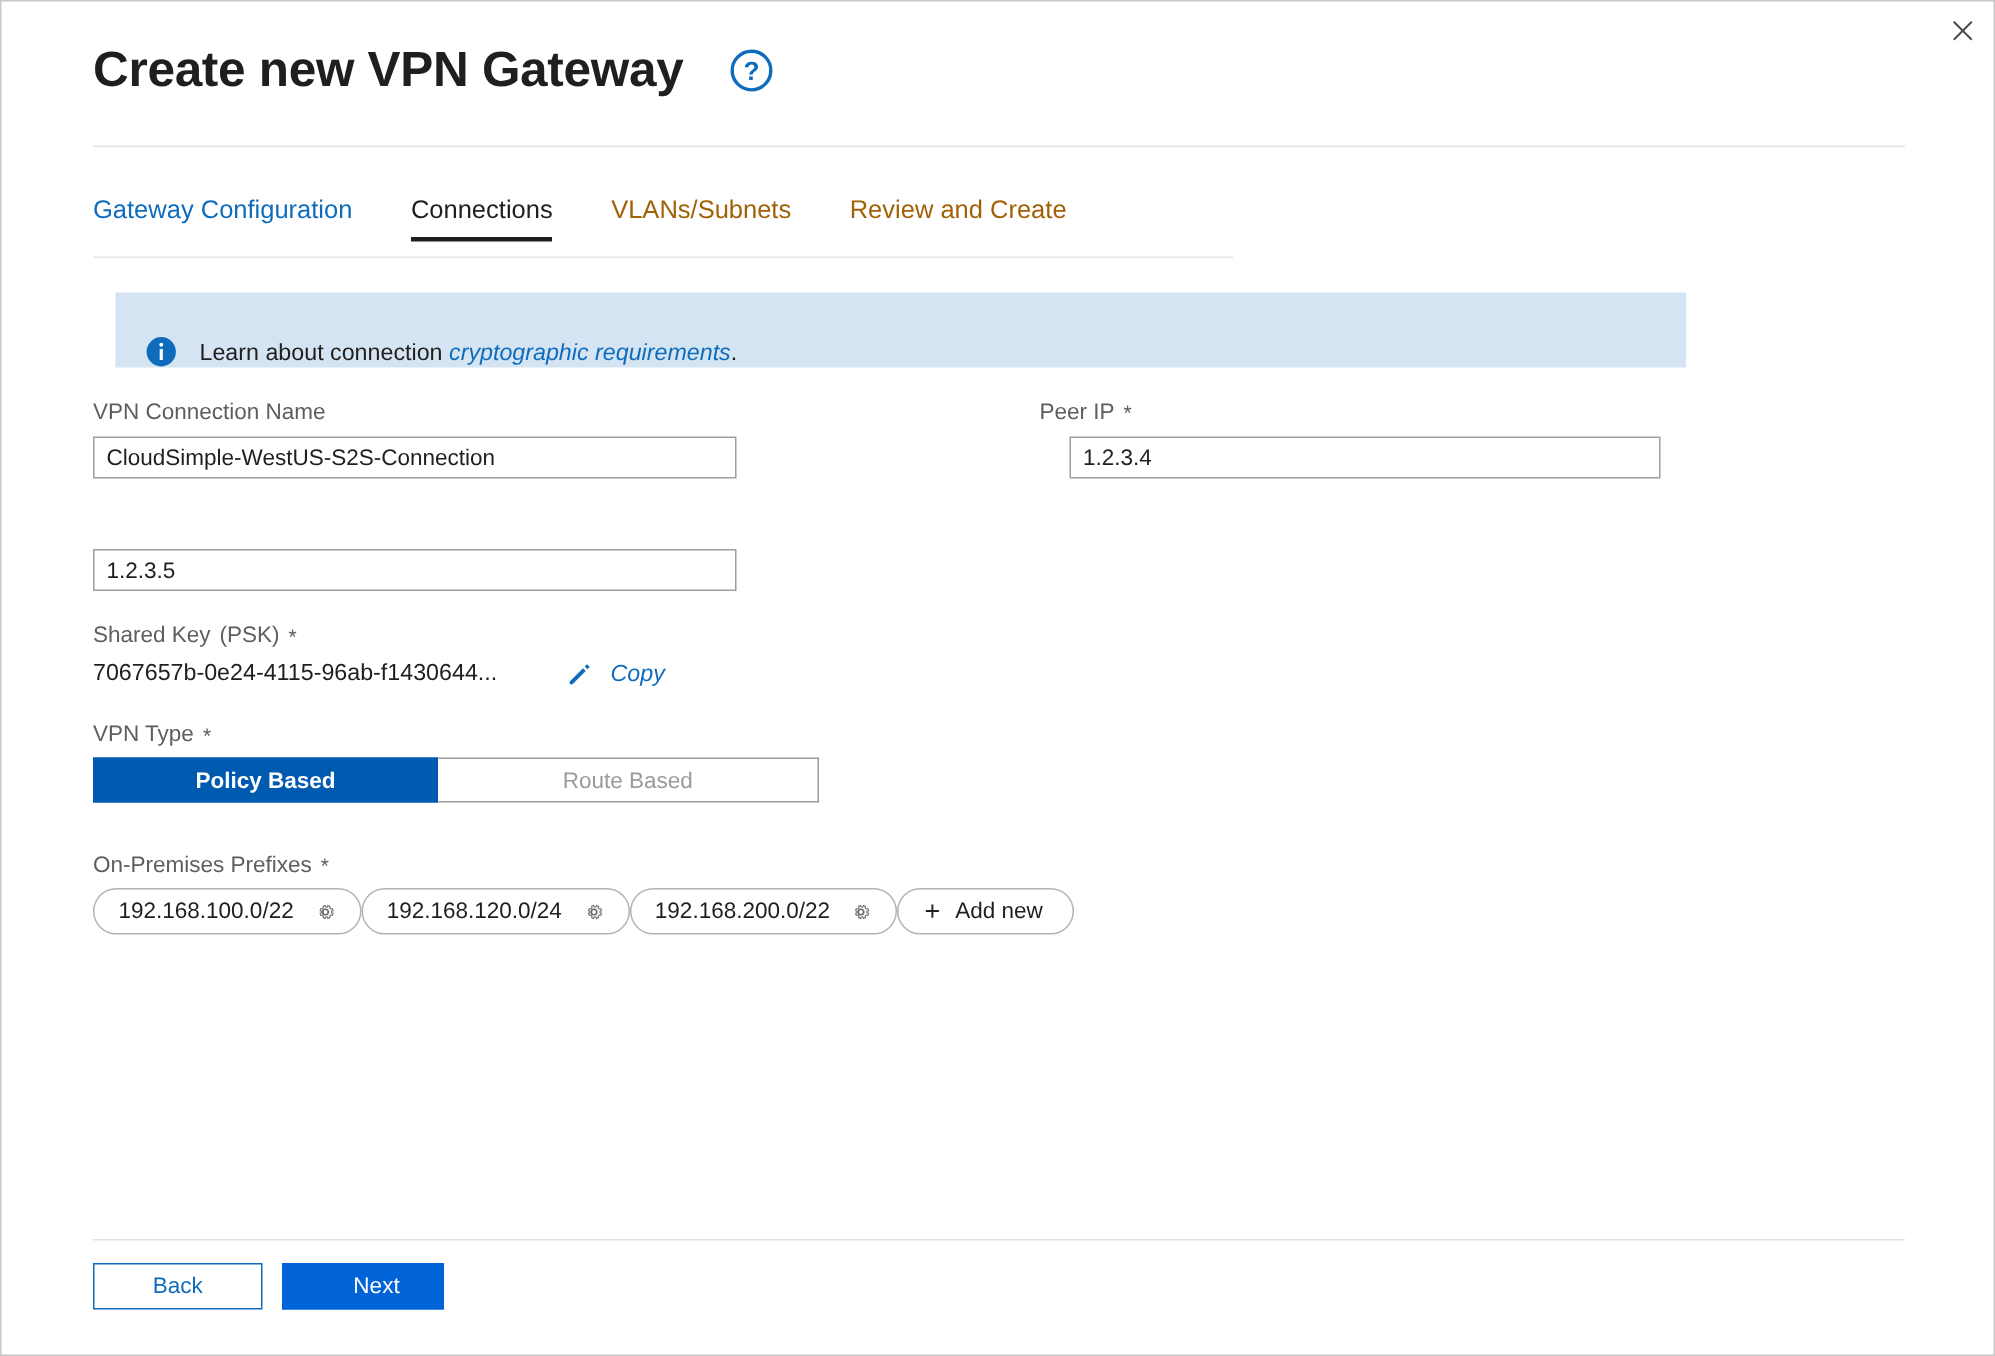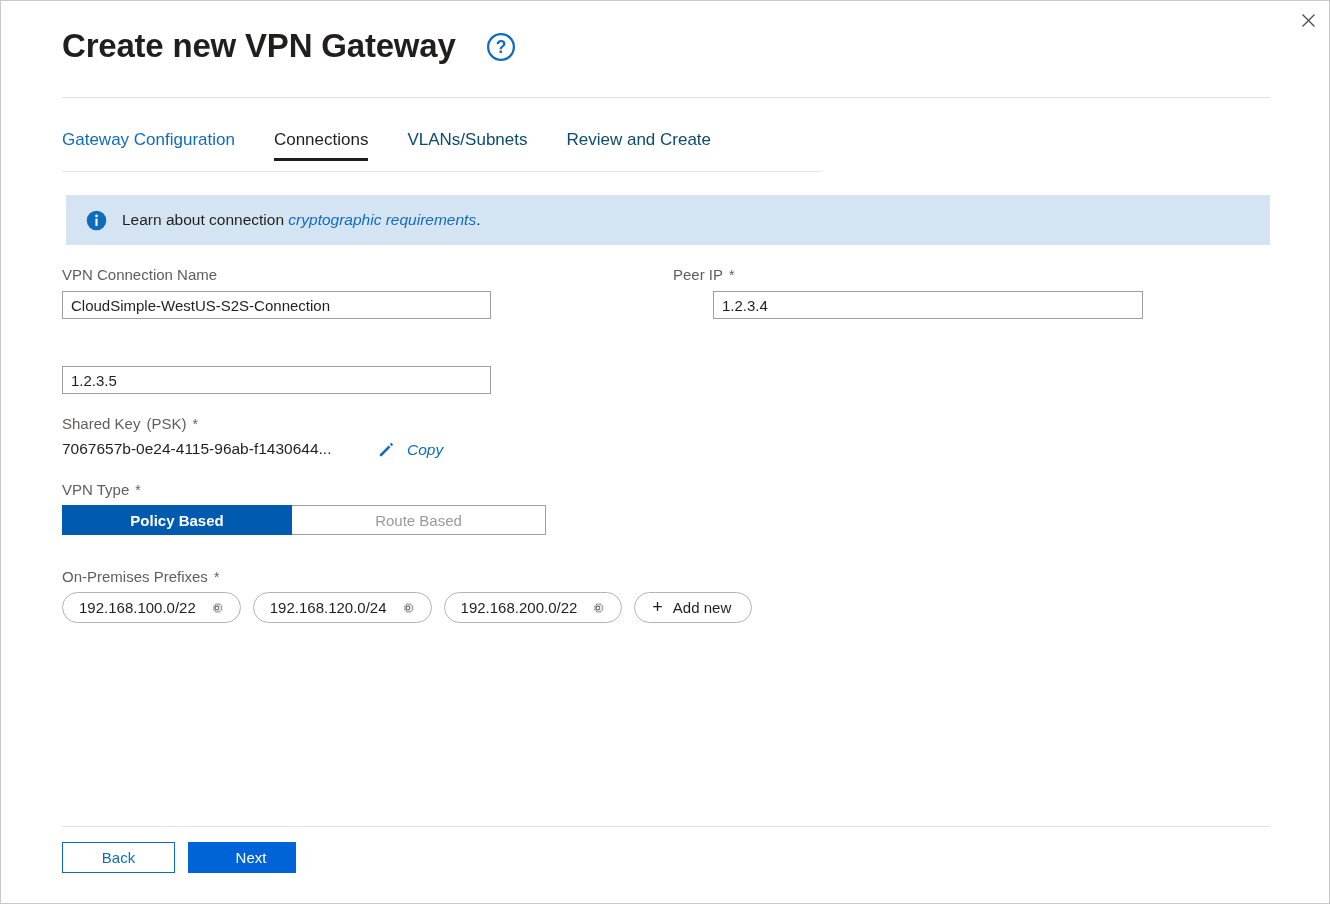--- a/index.html
+++ b/index.html
@@ -88,21 +88,21 @@
     font-size: 17px;
     padding: 0 0 11px 0;
     cursor: pointer;
     white-space: nowrap;
     background: transparent;
     border: none;
     font-family: "Liberation Sans", sans-serif;
   }
   .tab.done { color: #0f6cbd; margin-right: 39px; }
   .tab.active { color: #201f1e; margin-right: 39px; }
-  .tab.upcoming { color: #0c4a6e; margin-right: 39px; }
+  .tab.upcoming { color: #a16207; margin-right: 39px; }
   .tab.active::after {
     content: "";
     position: absolute;
     left: 0;
     right: 0;
     bottom: 0;
     height: 3px;
     background: #201f1e;
   }
   .tabs-rule {
@@ -110,27 +110,27 @@
     left: 61px;
     top: 170px;
     width: 760px;
     height: 1px;
     background: #e6e6e6;
   }
 
   
   .info-banner {
     position: absolute;
-    left: 65px;
+    left: 76px;
     top: 194px;
-    width: 1204px;
+    width: 1047px;
     height: 50px;
     background: #d5e4f2;
     display: flex;
-    align-items: center;
+    align-items: flex-end;
     padding-left: 20px;
     box-sizing: border-box;
   }
   .info-icon { width: 21px; height: 21px; flex: 0 0 auto; }
   .info-text {
     font-size: 15.5px;
     color: #201f1e;
     margin-left: 15px;
   }
   .info-link {
@@ -226,21 +226,20 @@
     color: #9a9a9a;
     border-left: none;
   }
 
   
   .chips {
     position: absolute;
     left: 61px;
     top: 591px;
     display: flex;
-    gap: 12px;
   }
   .chip {
     box-sizing: border-box;
     height: 31px;
     border: 1px solid #b5b3b0;
     border-radius: 16px;
     background: #ffffff;
     display: flex;
     align-items: center;
     padding: 0 16px;
@@ -337,25 +336,25 @@
       <a class="info-link" href="#">cryptographic requirements</a><span class="info-period">.</span>
     </div>
   </div>
 
   <div class="field-label" style="left:61px; top:265px;flex-direction:column;">
     <span>VPN Connection Name</span>
     <span class="req">*</span>
   </div>
   <input class="text-input" style="left: 61px; top: 290px; width: 429px;" value="CloudSimple-WestUS-S2S-Connection">
 
-  <div class="field-label" style="left:672px; top:265px;">
+  <div class="field-label" style="left:692px; top:265px;">
     <span>Peer IP</span>
     <span class="req">*</span>
   </div>
-  <input class="text-input" style="left: 712px; top: 290px; width: 430px;" value="1.2.3.4">
+  <input class="text-input" style="left: 712px; top: 290px; width: 394px;" value="1.2.3.4">
 
   <div class="field-label" style="left:61px; top:348px;margin-top:27px;">
     <span>Peer Identifier</span>
     <svg class="dark-info-icon" viewBox="0 0 20 20">
       <circle cx="10" cy="10" r="9.3" fill="#3b3a39"></circle>
       <rect x="9" y="8.2" width="2" height="7" fill="#ffffff"></rect>
       <circle cx="10" cy="5.6" r="1.25" fill="#ffffff"></circle>
     </svg>
   </div>
   <input class="text-input" style="left: 61px; top: 365px; width: 429px;" value="1.2.3.5">

